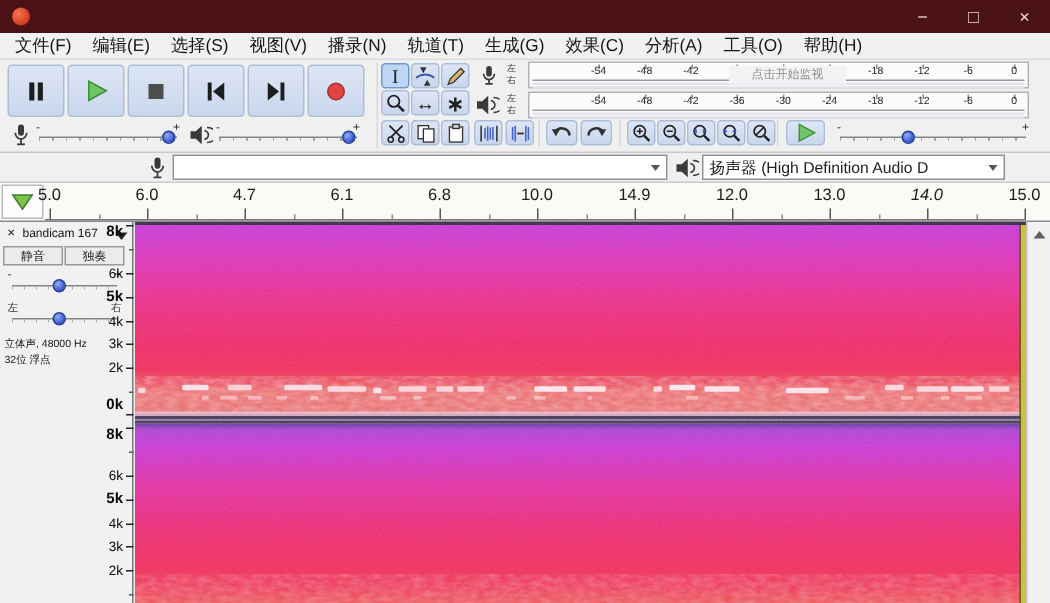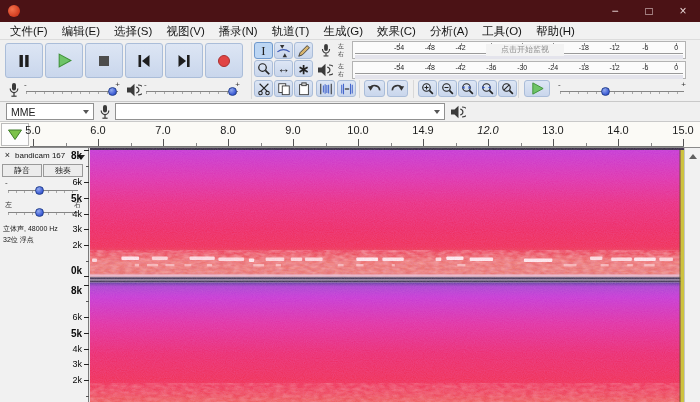--- a/index.html
+++ b/index.html
@@ -370,76 +370,76 @@
       </button>
     <div class="slider" style="left:558px;top:40px;width:128px">
       <span class="minus">-</span>
       <span class="plus">+</span>
       <div class="track"></div>
       <div class="knob" id="speed-knob" style="left: 43px;"></div>
     </div>
   </div>
 
   <div id="devicebar">
-    <div class="dselect" style="left:6px;width:88px">
-      <span>MME</span>
-        <span class="chev"></span>
-    </div>
     <svg class="dev-icon" style="left:99px" width="12" height="16" viewBox="0 0 12 16">
         <rect x="4" y="1" width="4" height="7.5" rx="2" fill="#3a3a3a"></rect>
         <path d="M2.2 6.5 a3.8 4.2 0 0 0 7.6 0" fill="none" stroke="#3a3a3a" stroke-width="1.2"></path>
         <line x1="6" y1="11" x2="6" y2="14" stroke="#3a3a3a" stroke-width="1.2"></line>
         <line x1="3.4" y1="14.2" x2="8.6" y2="14.2" stroke="#3a3a3a" stroke-width="1.2"></line>
       </svg>
     <div class="dselect" style="left:115px;width:330px">
       <span></span>
         <span class="chev"></span>
     </div>
     <svg class="dev-icon" style="left:450px;top:3px" width="16" height="14" viewBox="0 0 16 14">
         <polygon points="1,4.5 4.5,4.5 8.5,0.8 8.5,13.2 4.5,9.5 1,9.5" fill="#3a3a3a"></polygon>
         <path d="M10.2 4 a4.2 3.2 0 0 1 0 6 M12 2 a6.5 5 0 0 1 0 10" stroke="#3a3a3a" fill="none" stroke-width="1.1"></path>
       </svg>
+    <div class="dselect" style="left:468px;width:202px">
+      <span style="overflow:hidden;white-space:nowrap">扬声器 (High Definition Audio D</span>
+        <span class="chev"></span>
+    </div>
   </div>
 
   <div id="timeline">
     <div id="pin-box">
       <svg width="16" height="12" viewBox="0 0 16 12">
           <polygon points="1.5,1 14.5,1 8,10.5" fill="#7cc24a" stroke="#3f7d28"></polygon>
         </svg>
     </div>
     <div id="ruler">
         <div class="tl-major" style="left: 3px;"></div>
         <div class="tl-label" style="left: 3px;">5.0</div>
         <div class="tl-minor" style="left: 35.5px;"></div>
         <div class="tl-major" style="left: 68px;"></div>
         <div class="tl-label" style="left: 68px;">6.0</div>
         <div class="tl-minor" style="left: 100.5px;"></div>
         <div class="tl-major" style="left: 133px;"></div>
-        <div class="tl-label" style="left: 133px;">7.0</div>
+        <div class="tl-label" style="left: 133px;">4.7</div>
         <div class="tl-minor" style="left: 165.5px;"></div>
         <div class="tl-major" style="left: 198px;"></div>
-        <div class="tl-label" style="left: 198px;">8.0</div>
+        <div class="tl-label" style="left: 198px;">6.1</div>
         <div class="tl-minor" style="left: 230.5px;"></div>
         <div class="tl-major" style="left: 263px;"></div>
-        <div class="tl-label" style="left: 263px;">9.0</div>
+        <div class="tl-label" style="left: 263px;">6.8</div>
         <div class="tl-minor" style="left: 295.5px;"></div>
         <div class="tl-major" style="left: 328px;"></div>
         <div class="tl-label" style="left: 328px;">10.0</div>
         <div class="tl-minor" style="left: 360.5px;"></div>
         <div class="tl-major" style="left: 393px;"></div>
         <div class="tl-label" style="left: 393px;">14.9</div>
         <div class="tl-minor" style="left: 425.5px;"></div>
         <div class="tl-major" style="left: 458px;"></div>
-        <div class="tl-label" style="left: 458px; font-style: italic;">12.0</div>
+        <div class="tl-label" style="left: 458px;">12.0</div>
         <div class="tl-minor" style="left: 490.5px;"></div>
         <div class="tl-major" style="left: 523px;"></div>
         <div class="tl-label" style="left: 523px;">13.0</div>
         <div class="tl-minor" style="left: 555.5px;"></div>
         <div class="tl-major" style="left: 588px;"></div>
-        <div class="tl-label" style="left: 588px;">14.0</div>
+        <div class="tl-label" style="left: 588px; font-style: italic;">14.0</div>
         <div class="tl-minor" style="left: 620.5px;"></div>
         <div class="tl-major" style="left: 653px;"></div>
         <div class="tl-label" style="left: 653px;">15.0</div>
       </div>
   </div>
 
   <div id="trackarea">
     <div id="trackpanel">
       <div id="track-close">×</div>
       <div id="track-name">bandicam 167</div>

